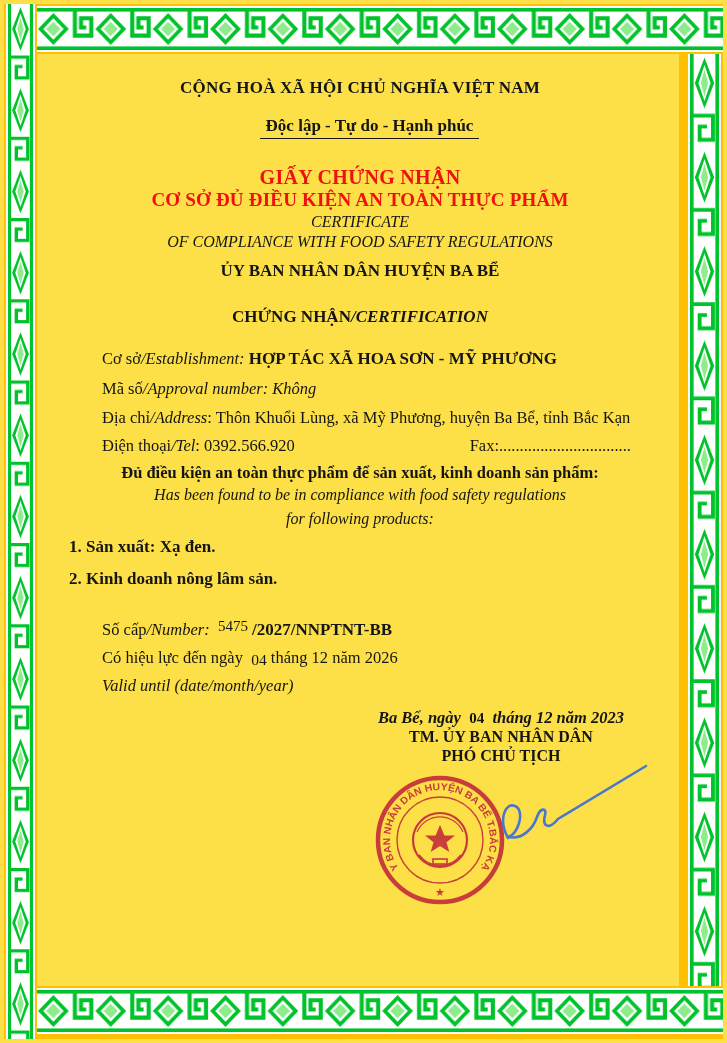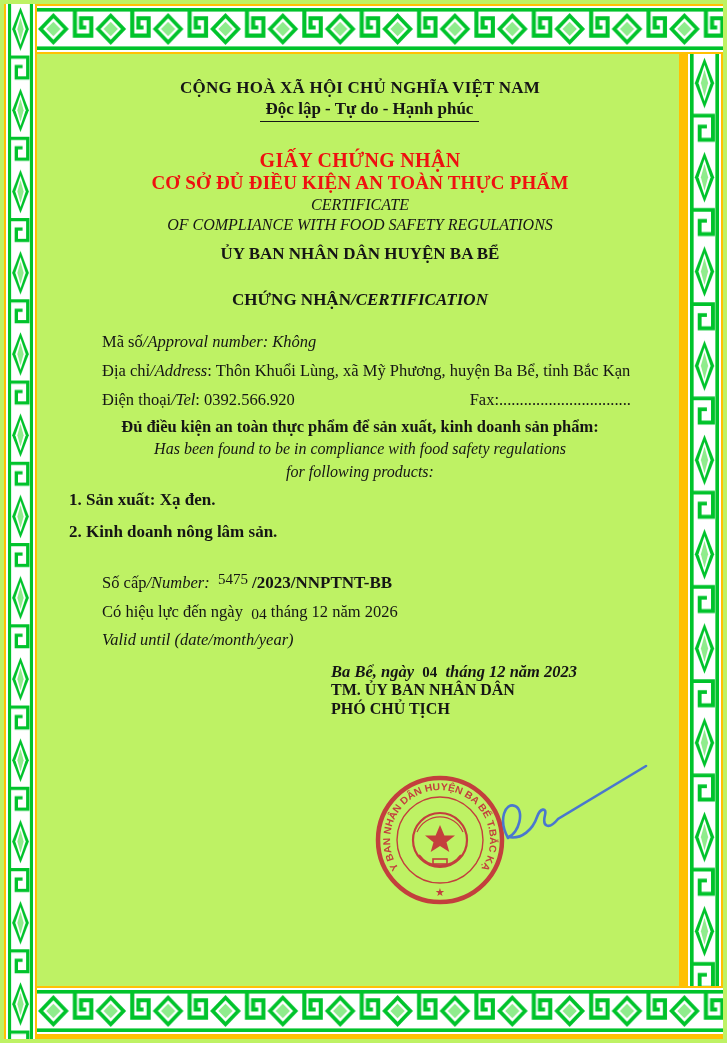--- a/index.html
+++ b/index.html
@@ -1,20 +1,20 @@
 <!DOCTYPE html>
 <html lang="vi" style="--border_green: #00C32B; --border_green_light: #8FEC8C; --border_yellow: #FFC003; --title_red: #EF1010; --stamp_red: #C4303A; --signature_blue: #4A77CE; --ink: #151515;"><head>
 <meta charset="utf-8">
 <style>
   * { margin:0; padding:0; box-sizing:border-box; }
   html,body { background:#ffffff; }
   body { font-family:"Liberation Serif","DejaVu Serif",serif; color:var(--ink,#151515); }
 
   #page {
-    position:relative; width:727px; height:1043px; background:#bef264;
+    position:relative; width:727px; height:1043px; background:#fde047;
     overflow:hidden; margin:0 auto;
   }
 
   
   .strip { position:absolute; background:#fff; }
   .strip svg.fill { display:block; width:100%; height:100%; }
   #b-left   { left:4px;  top:4px;  bottom:4px; width:33px;
               border-left:2.5px solid var(--border_yellow,#FFC003);
               border-right:2.5px solid var(--border_yellow,#FFC003); padding:0 2px; }
   #b-top    { left:37px; right:4px; top:4px;  height:50px;
@@ -25,21 +25,21 @@
               border-right:2.5px solid var(--border_yellow,#FFC003); padding:0 2px; }
   #b-bottom { left:37px; right:4px; bottom:4px; height:53px;
               border-top:2.5px solid var(--border_yellow,#FFC003);
               border-bottom:5px solid var(--border_yellow,#FFC003); padding:2px 0; }
 
   
   #content { position:absolute; left:37px; top:54px; width:646px; }
 
   .center { text-align:center; }
   .nat-title { margin-top:24px; font-size:17px; font-weight:bold; letter-spacing:.2px; }
-  .motto-wrap { margin-top:1px;padding-left:19px; }
+  .motto-wrap { margin-top:18px;padding-left:19px; }
   .motto { display:inline-block; font-size:17px; font-weight:bold;
            border-bottom:1.6px solid #161616; padding:0 6px 2px 6px; }
 
   .red-title-1 { margin-top:27px; font-size:20px; font-weight:bold; color:var(--title_red,#EF1010); letter-spacing:.3px; }
   .red-title-2 { font-size:19px; font-weight:bold; color:var(--title_red,#EF1010); letter-spacing:.2px; }
   .en-cert { font-size:16px; font-style:italic; margin-top:2px; }
   .authority { margin-top:10px; font-size:17px; font-weight:bold; }
   .certify { margin-top:26px; font-size:17px; font-weight:bold; }
   .certify .en { font-style:italic; }
 
@@ -57,21 +57,21 @@
   .products { margin:6px 0 0 32px; font-size:17px; font-weight:bold; }
   .product { margin-bottom:9px; line-height:1.35; }
 
   .issue { margin:27px 0 0 65px; font-size:16.5px; }
   .issue .line { margin-bottom:4px; line-height:1.45; }
   .filled { font-size:15px; position:relative; }
   .filled.up { top:-4px; }
   .filled.down { top:2px; font-size:15.5px; }
   .valid-en { font-style:italic; }
 
-  .sig-block { margin:10px 12px 0 auto; width:340px; text-align:left; }
+  .sig-block { margin:10px 12px 0 auto; width:340px; text-align:center; }
   .sig-date { font-size:16.5px; font-style:italic; font-weight:600; line-height:1.2; }
   .sig-line { font-size:16px; font-weight:bold; line-height:1.18; }
 
   #stamp { position:absolute; left:374px; top:774px; width:132px; height:132px; }
   #signature { position:absolute; left:478px; top:756px; width:176px; height:102px; }
   #signer-name { position:absolute; left:433px; top:878px; width:165px; text-align:center;
                  font-size:17px; font-weight:bold; }
 </style>
 </head>
 <body>
@@ -132,39 +132,40 @@
     <div class="center red-title-1">GIẤY CHỨNG NHẬN</div>
     <div class="center red-title-2">CƠ SỞ ĐỦ ĐIỀU KIỆN AN TOÀN THỰC PHẨM</div>
     <div class="center en-cert">CERTIFICATE</div>
     <div class="center en-cert">OF COMPLIANCE WITH FOOD SAFETY REGULATIONS</div>
 
     <div class="center authority">ỦY BAN NHÂN DÂN HUYỆN BA BỂ</div>
 
     <div class="center certify"><span>CHỨNG NHẬN</span><span class="en">/CERTIFICATION</span></div>
 
     <div class="fields">
+      <div class="f-line"><span>Cơ sở</span><span class="lab-en">/Establishment:</span> <span class="val-bold">HỢP TÁC XÃ HOA SƠN - MỸ PHƯƠNG</span></div>
       <div class="f-line"><span>Mã số</span><span class="lab-en">/Approval number:</span> <span class="val-italic">Không</span></div>
       <div class="f-line"><span>Địa chỉ</span><span class="lab-en">/Address</span><span>:</span> <span>Thôn Khuổi Lùng, xã Mỹ Phương, huyện Ba Bể, tỉnh Bắc Kạn</span></div>
       <div class="f-line tel-line">
         <span><span>Điện thoại</span><span class="lab-en">/Tel</span><span>:</span> <span>0392.566.920</span></span>
         <span class="fax">Fax:................................</span>
       </div>
     </div>
 
     <div class="center statement">Đủ điều kiện an toàn thực phẩm để sản xuất, kinh doanh sản phẩm:</div>
     <div class="center statement-en">Has been found to be in compliance with food safety regulations</div>
     <div class="center statement-en">for following products:</div>
 
     <div class="products">
       <div class="product">1. Sản xuất: Xạ đen.</div>
       <div class="product">2. Kinh doanh nông lâm sản.</div>
     </div>
 
     <div class="issue">
-      <div class="line"><span>Số cấp</span><span class="lab-en">/Number:</span>&nbsp; <span class="filled up">5475</span> <span class="val-bold">/2023/NNPTNT-BB</span></div>
+      <div class="line"><span>Số cấp</span><span class="lab-en">/Number:</span>&nbsp; <span class="filled up">5475</span> <span class="val-bold">/2027/NNPTNT-BB</span></div>
       <div class="line"><span>Có hiệu lực đến ngày</span>&nbsp; <span class="filled down">04</span> <span>tháng 12 năm 2026</span></div>
       <div class="line valid-en">Valid until (date/month/year)</div>
     </div>
 
     <div class="sig-block">
       <div class="sig-date"><span>Ba Bể, ngày</span>&nbsp; <span class="filled" style="font-style:normal">04</span> &nbsp;<span>tháng 12 năm 2023</span></div>
       <div class="sig-line">TM. ỦY BAN NHÂN DÂN</div>
       <div class="sig-line">PHÓ CHỦ TỊCH</div>
     </div>
 

